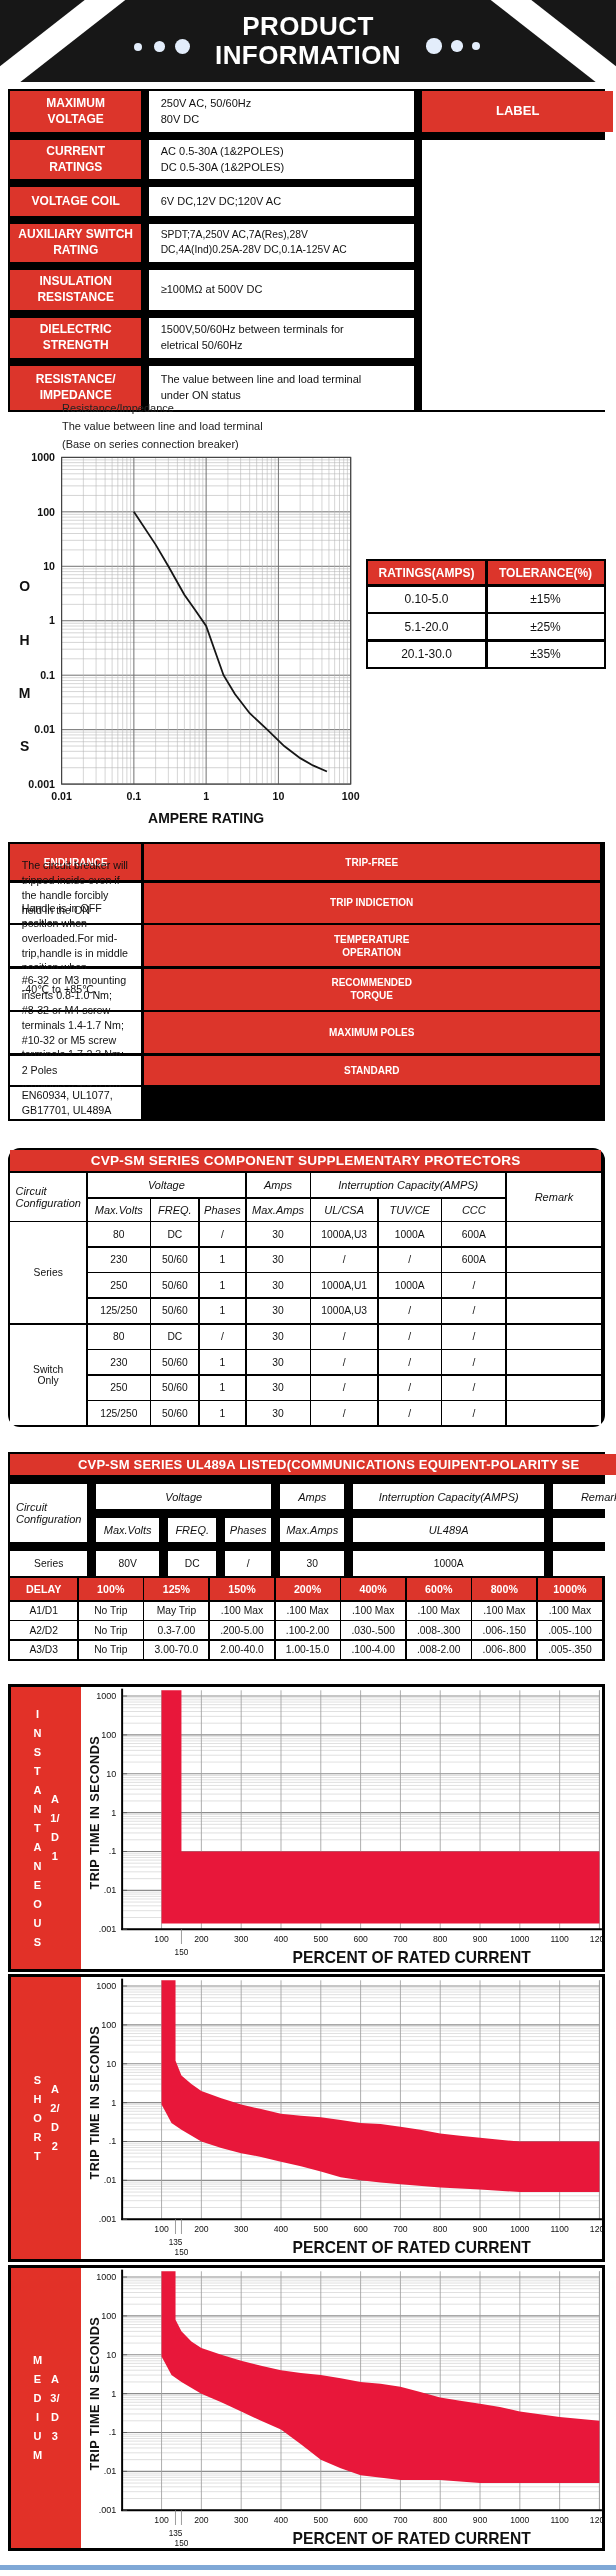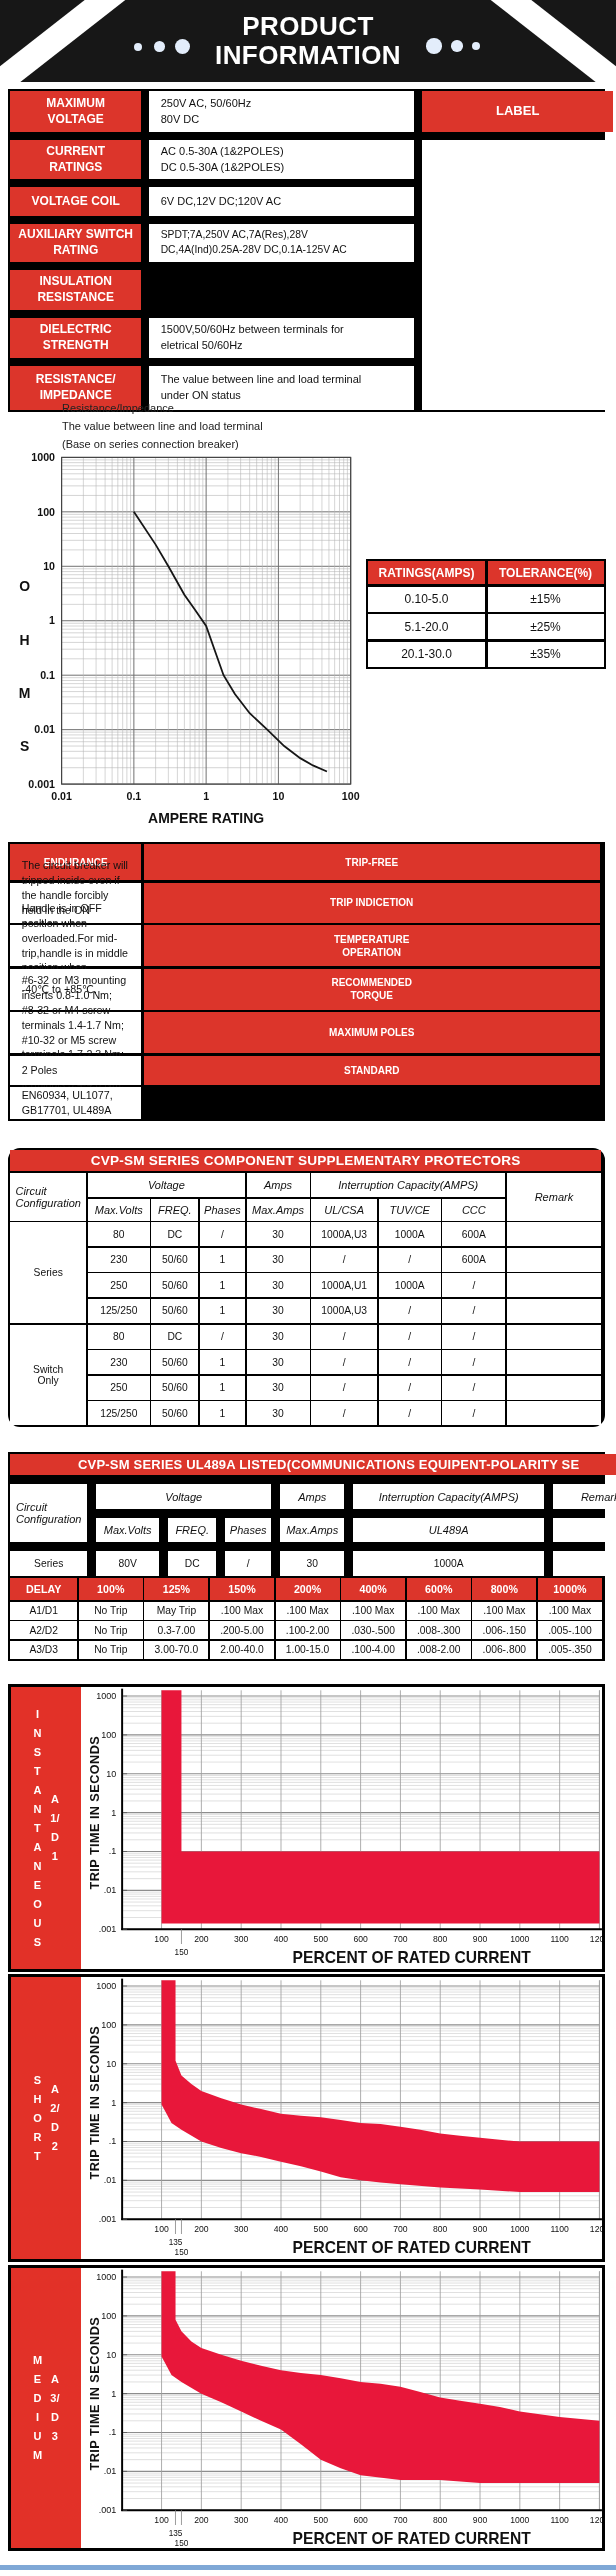--- a/index.html
+++ b/index.html
@@ -86,20 +86,21 @@
 DC 0.5-30A (1&amp;2POLES)</div>
     <div class="cell" style="grid-row:2/8;grid-column:3;"></div>
     <div class="cell redcell" style="grid-row:3;grid-column:1;">VOLTAGE COIL</div>
     <div class="cell vcell" style="grid-row:3;grid-column:2;">6V DC,12V DC;120V AC</div>
     <div class="cell redcell" style="grid-row:4;grid-column:1;">AUXILIARY SWITCH
 RATING</div>
     <div class="cell vcell" style="grid-row:4;grid-column:2;font-size:10.3px;">SPDT;7A,250V AC,7A(Res),28V
 DC,4A(Ind)0.25A-28V DC,0.1A-125V AC</div>
     <div class="cell redcell" style="grid-row:5;grid-column:1;">INSULATION
 RESISTANCE</div>
+    <div class="cell vcell" style="grid-row:5;grid-column:2;">≥100MΩ at 500V DC</div>
     <div class="cell redcell" style="grid-row:6;grid-column:1;">DIELECTRIC
 STRENGTH</div>
     <div class="cell vcell" style="grid-row:6;grid-column:2;">1500V,50/60Hz between terminals for
 eletrical 50/60Hz</div>
     <div class="cell redcell" style="grid-row:7;grid-column:1;">RESISTANCE/
 IMPEDANCE</div>
     <div class="cell vcell" style="grid-row:7;grid-column:2;">The value between line and load terminal
 under ON status</div>
   </div>
 

